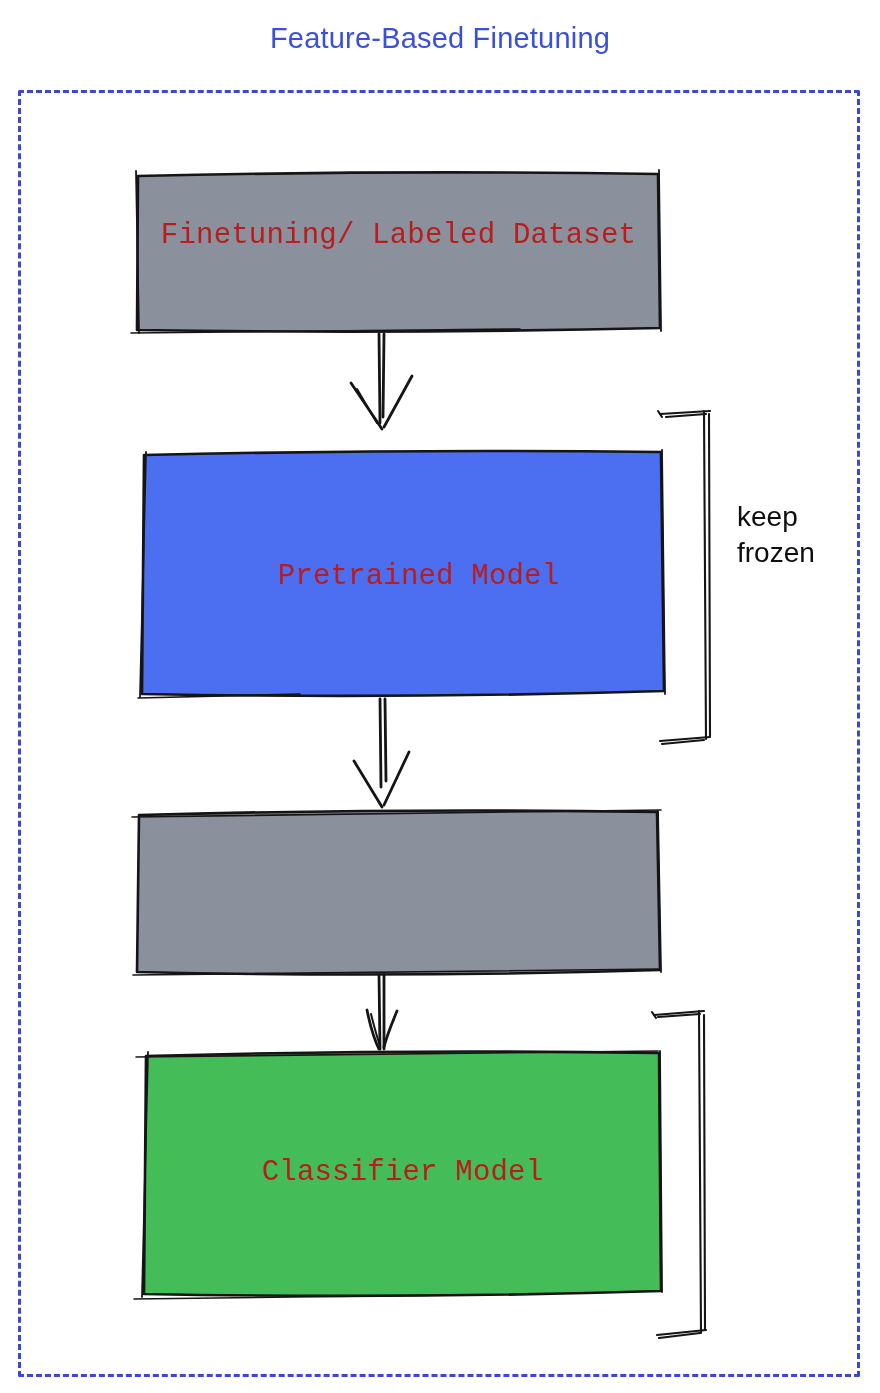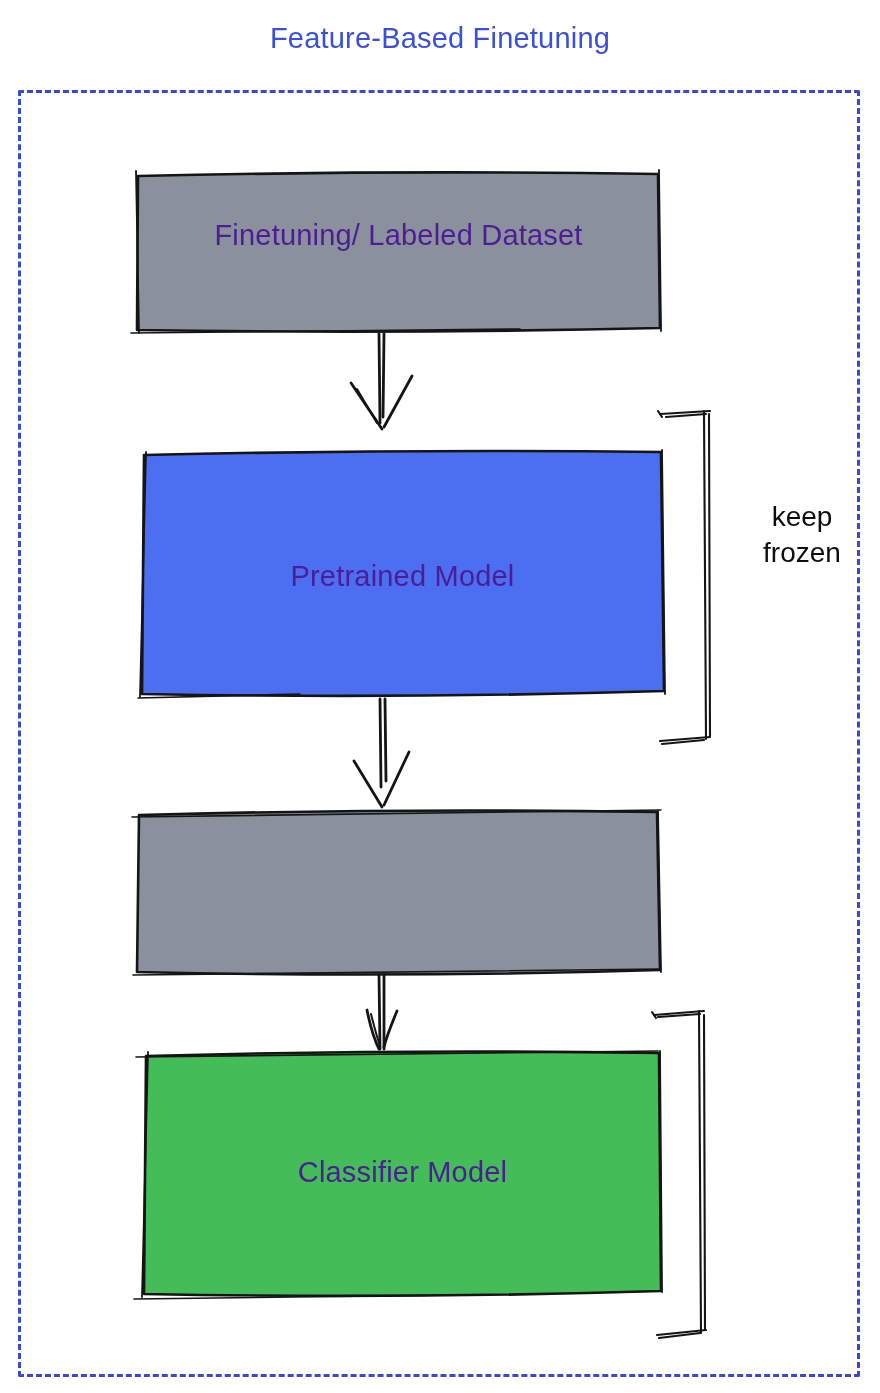--- a/index.html
+++ b/index.html
@@ -31,33 +31,34 @@
   }
   .sketch-layer {
     position: absolute;
     left: 0; top: 0;
     width: 880px; height: 1393px;
   }
   .node-label {
     position: absolute;
     text-align: center;
     font-size: 29px;
-    color: #4c1d95;
+    color: #b91c1c;
     letter-spacing: 0.2px;
+    font-family: Liberation Mono, monospace;
   }
   .label-dataset     { left: 135px; top: 219px;  width: 527px; }
-  .label-pretrained  { left: 141px; top: 560px;  width: 523px; }
+  .label-pretrained  { left: 141px; top: 560px;  width: 523px; padding-left: 16px; }
   .label-embeddings  { left: 135px; top: 878px;  width: 526px; }
   .label-classifier  { left: 143px; top: 1156px; width: 519px; }
   .side-note {
     position: absolute;
     font-size: 28px;
     line-height: 36px;
     color: #0e0e0e;
-    text-align: center;
+    text-align: left;
   }
   .note-keep-frozen  { left: 737px; top: 499px;  width: 130px; }
   .note-train-update { left: 739px; top: 1096px; width: 130px; }
   .side-note span { display: block; }
 </style>
 </head>
 <body>
 
 <div class="canvas">
 

